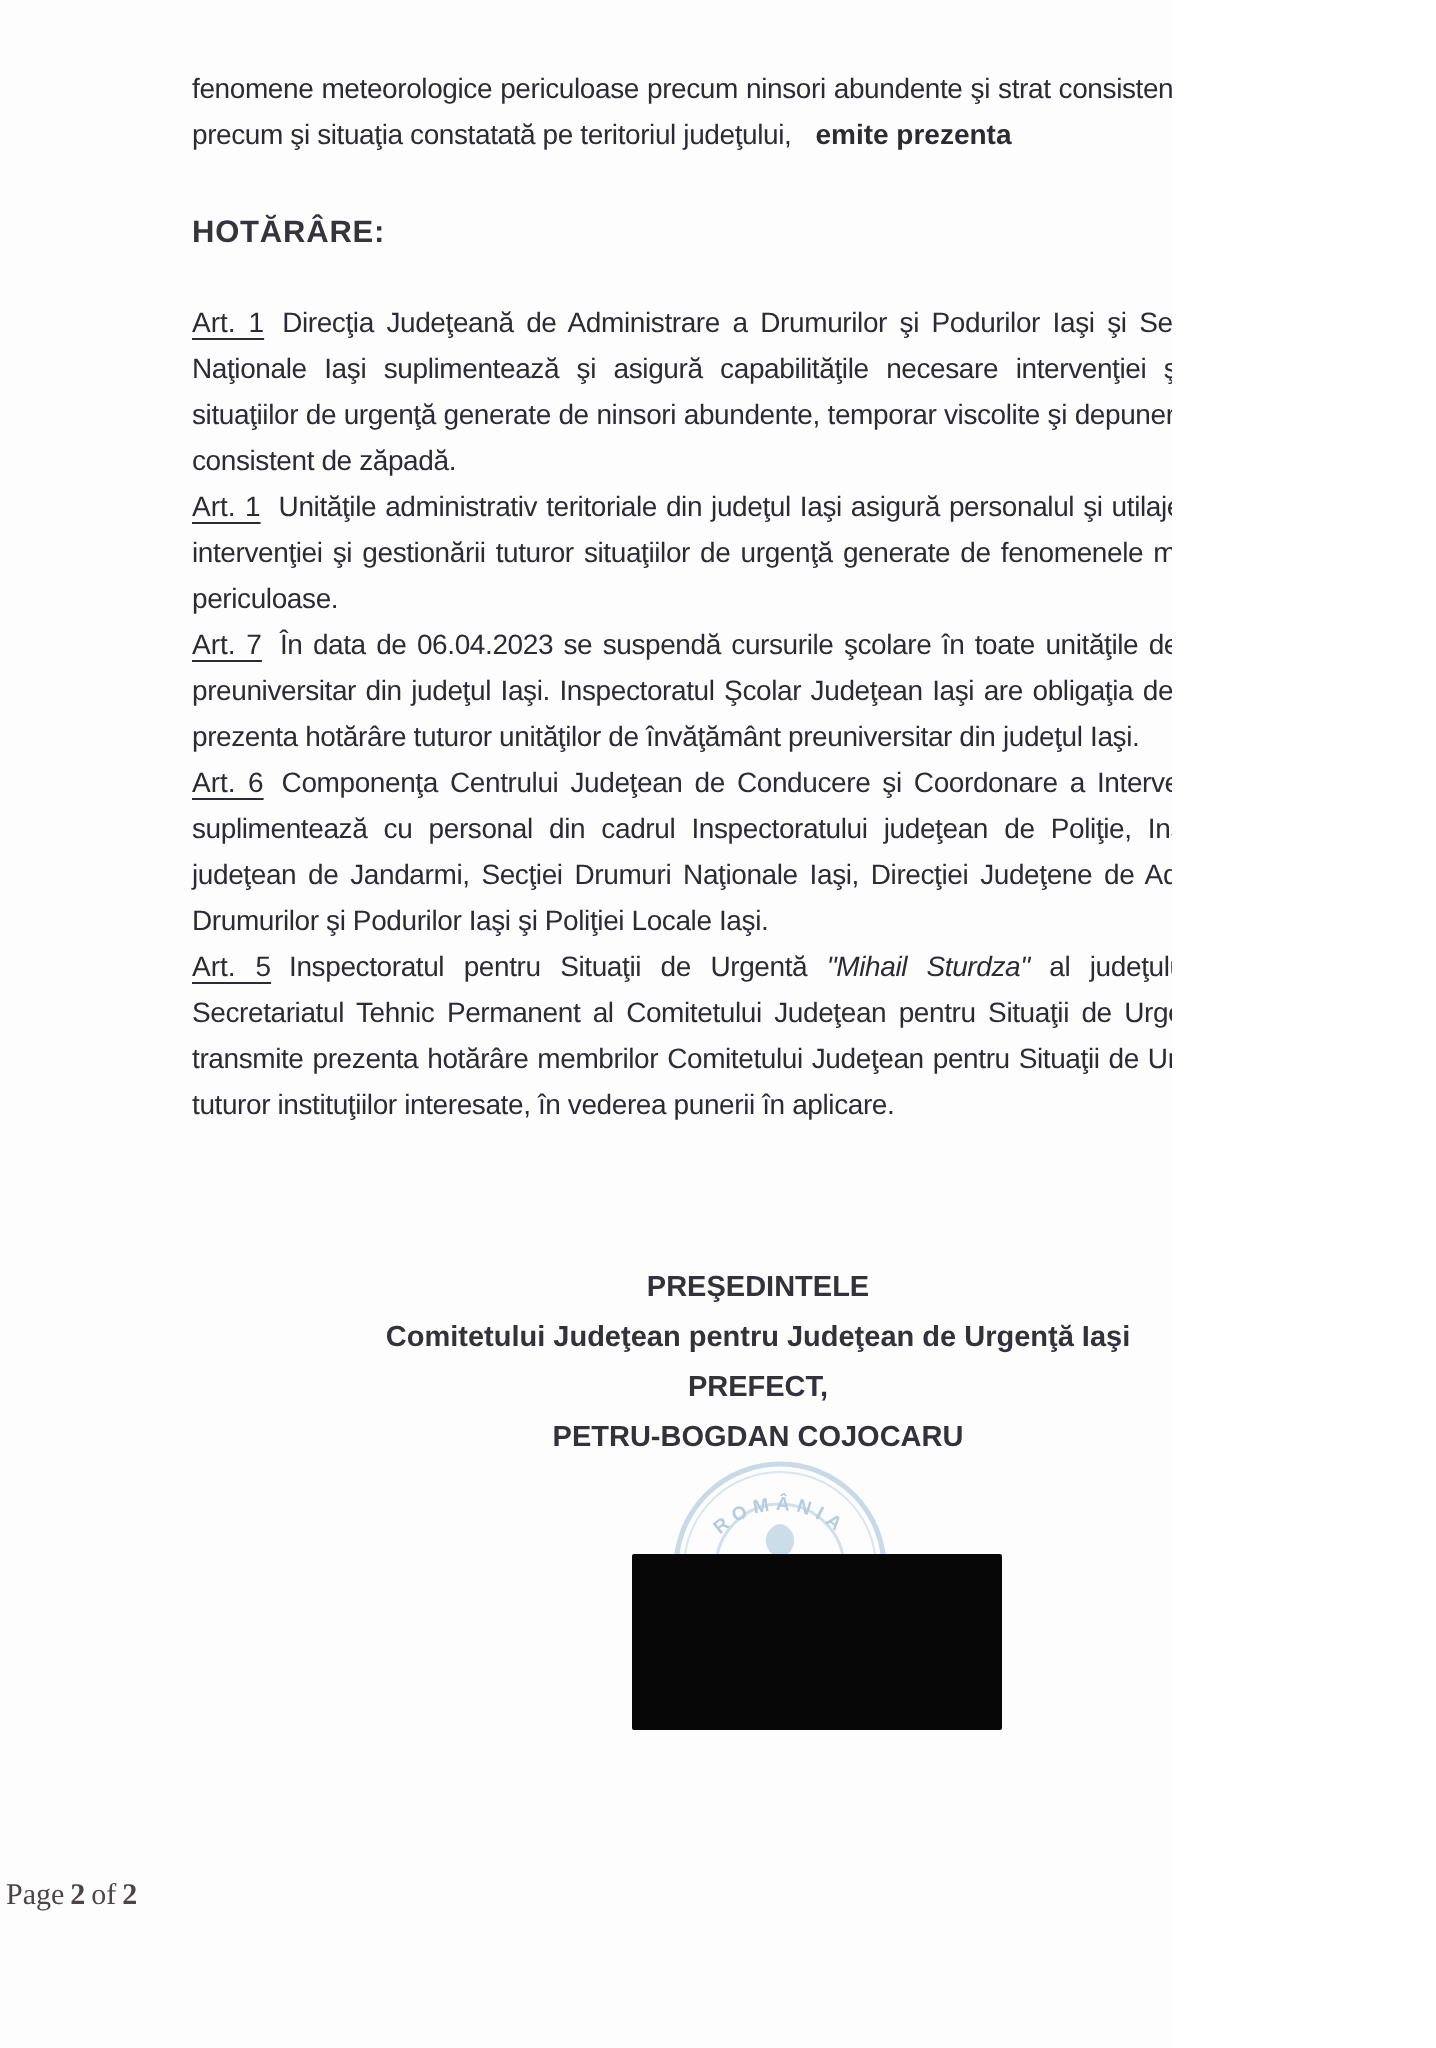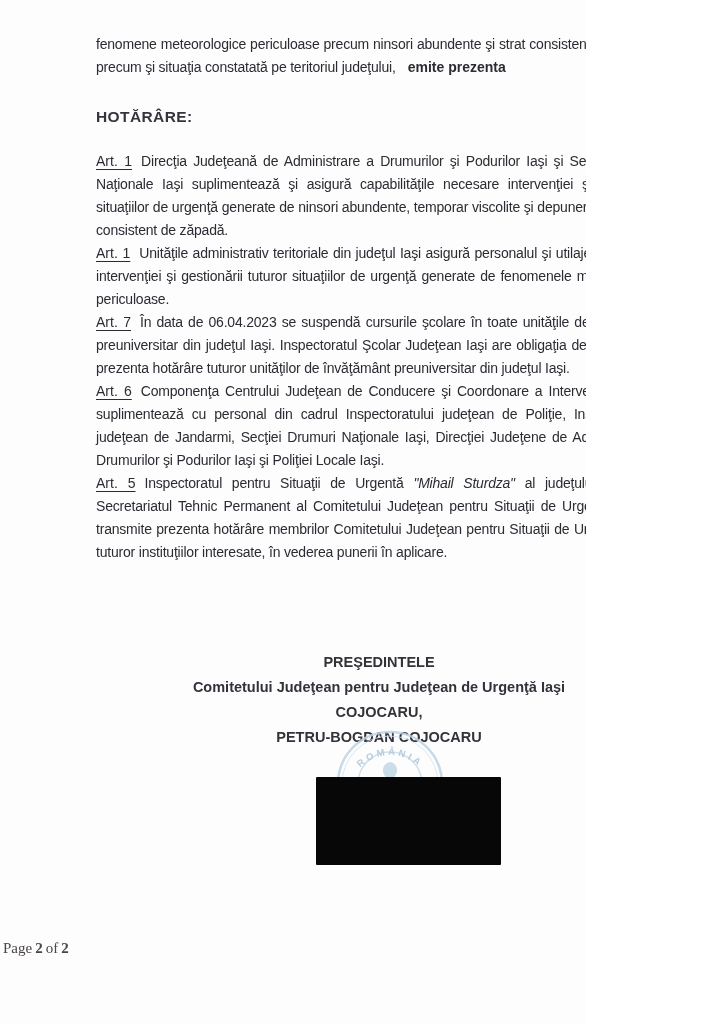--- a/index.html
+++ b/index.html
@@ -35,21 +35,21 @@
   .article { margin:0; }
   .art-label {
     font-weight:normal;
     text-decoration:underline;
     text-underline-offset:3px;
     margin-right:9px;
     letter-spacing:0;
   }
   .art-italic { font-style:italic; }
   .signature {
-    margin-top:86px;
+    margin-top:68px;
     text-align:center;
     font-weight:bold;
     font-size:14.5px;
     line-height:25px;
     color:#33323a;
   }
   .stamp {
     position:absolute;
     left:334px; top:726px;
     opacity:0.85;
@@ -89,21 +89,21 @@
 
     <p class="para article"><span class="art-label">Art. 7</span><span>În data de 06.04.2023 se suspendă cursurile şcolare în toate unităţile de învăţământ preuniversitar din judeţul Iaşi. Inspectoratul Şcolar Judeţean Iaşi are obligaţia de a comunica prezenta hotărâre tuturor unităţilor de învăţământ preuniversitar din judeţul Iaşi.</span></p>
 
     <p class="para article"><span class="art-label">Art. 6</span><span>Componenţa Centrului Judeţean de Conducere şi Coordonare a Intervenţiei Iaşi se suplimentează cu personal din cadrul Inspectoratului judeţean de Poliţie, Inspectoratului judeţean de Jandarmi, Secţiei Drumuri Naţionale Iaşi,  Direcţiei Judeţene de Administrare a Drumurilor şi Podurilor Iaşi şi Poliţiei Locale Iaşi.</span></p>
 
     <p class="para article"><span class="art-label">Art. 5</span><span>Inspectoratul pentru Situaţii de Urgentă </span><span class="art-italic">"Mihail Sturdza"</span><span> al judeţului Iaşi, prin Secretariatul Tehnic Permanent al Comitetului Judeţean pentru Situaţii de Urgenţă Iaşi, va transmite prezenta hotărâre membrilor Comitetului Judeţean pentru Situaţii de Urgenţă Iaşi şi tuturor instituţiilor interesate, în vederea punerii în aplicare.</span></p>
 
     <div class="signature">
       <div>PREŞEDINTELE</div>
       <div>Comitetului Judeţean pentru Judeţean de Urgenţă Iaşi</div>
-      <div>COJOCARU,</div>
+      <div>PREFECT,</div>
       <div>PETRU-BOGDAN COJOCARU</div>
     </div>
 
   </div>
 
   <svg class="stamp" width="112" height="112" viewBox="0 0 112 112">
     <defs>
       <path id="arcpath" d="M 15,62 A 42,42 0 0 1 97,62" fill="none"></path>
     </defs>
     <circle cx="56" cy="58" r="52" fill="none" stroke="#bfd4e4" stroke-width="2.5"></circle>

